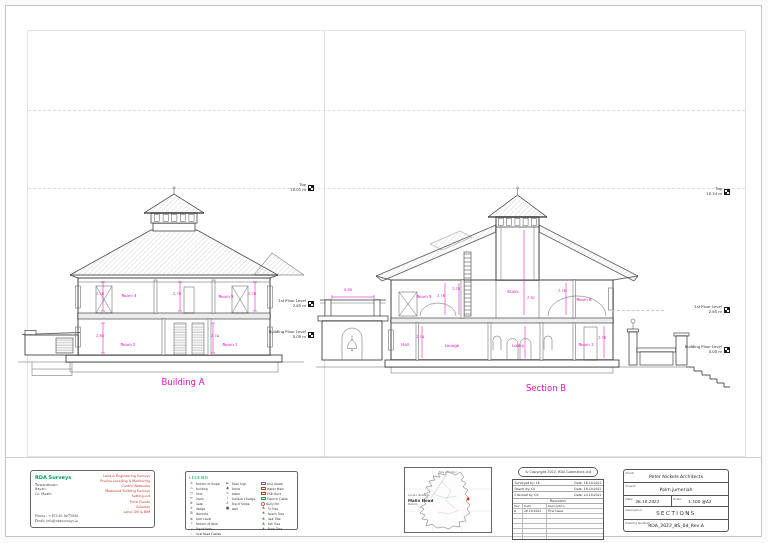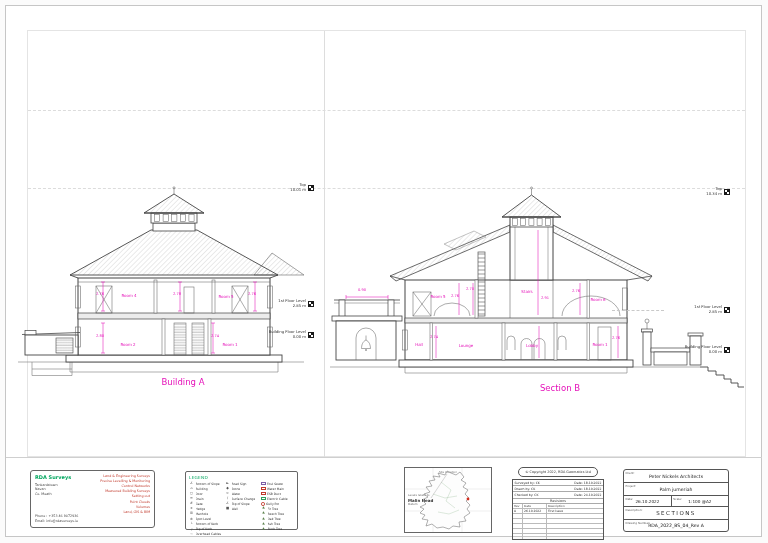--- a/index.html
+++ b/index.html
@@ -186,21 +186,21 @@
   <span class="dim" style="left:236px;top:112px">2.76</span>
   <span class="room" style="left:113px;top:113px">Room 4</span>
   <span class="room" style="left:210px;top:114px">Room 5</span>
   <span class="dim" style="left:84px;top:154px">2.80</span>
   <span class="dim" style="left:199px;top:154px">2.74</span>
   <span class="room" style="left:112px;top:162px">Room 2</span>
   <span class="room" style="left:214px;top:162px">Room 1</span>
   <span class="sec-title" style="left:167px;top:194px">Building A</span>
 </div>
 
-<div class="sec" style="left:326px;top:180px;width:420px;height:222px">
+<div class="sec" style="left:312px;top:180px;width:420px;height:222px">
   <svg width="420" height="215" viewBox="0 0 420 215">
     <defs>
       <pattern id="hatB" width="3.5" height="3.5" patternUnits="userSpaceOnUse" patternTransform="rotate(45)">
         <line x1="0" y1="0" x2="0" y2="3.5" stroke="#b9b9b9" stroke-width="0.6"></line>
       </pattern>
       <pattern id="rngB" width="4" height="4" patternUnits="userSpaceOnUse">
         <line x1="0" y1="2" x2="4" y2="2" stroke="#555" stroke-width="0.6"></line>
       </pattern>
     </defs>
     <g stroke="#7a7a7a" stroke-width="0.6" fill="none">

